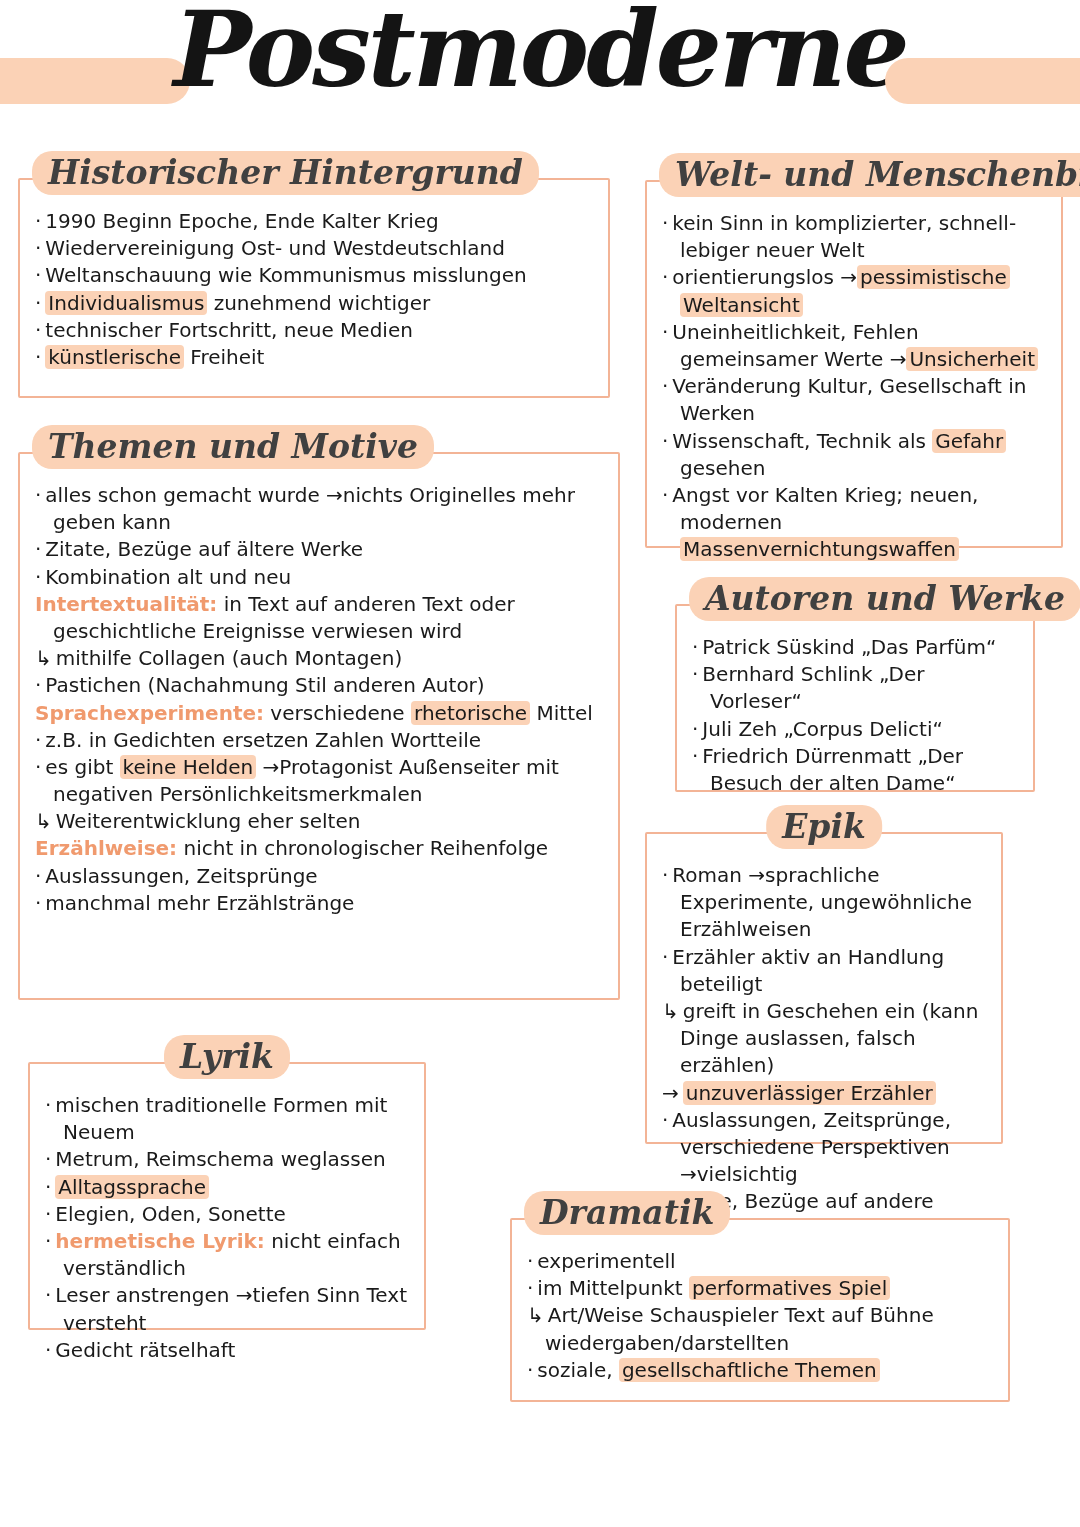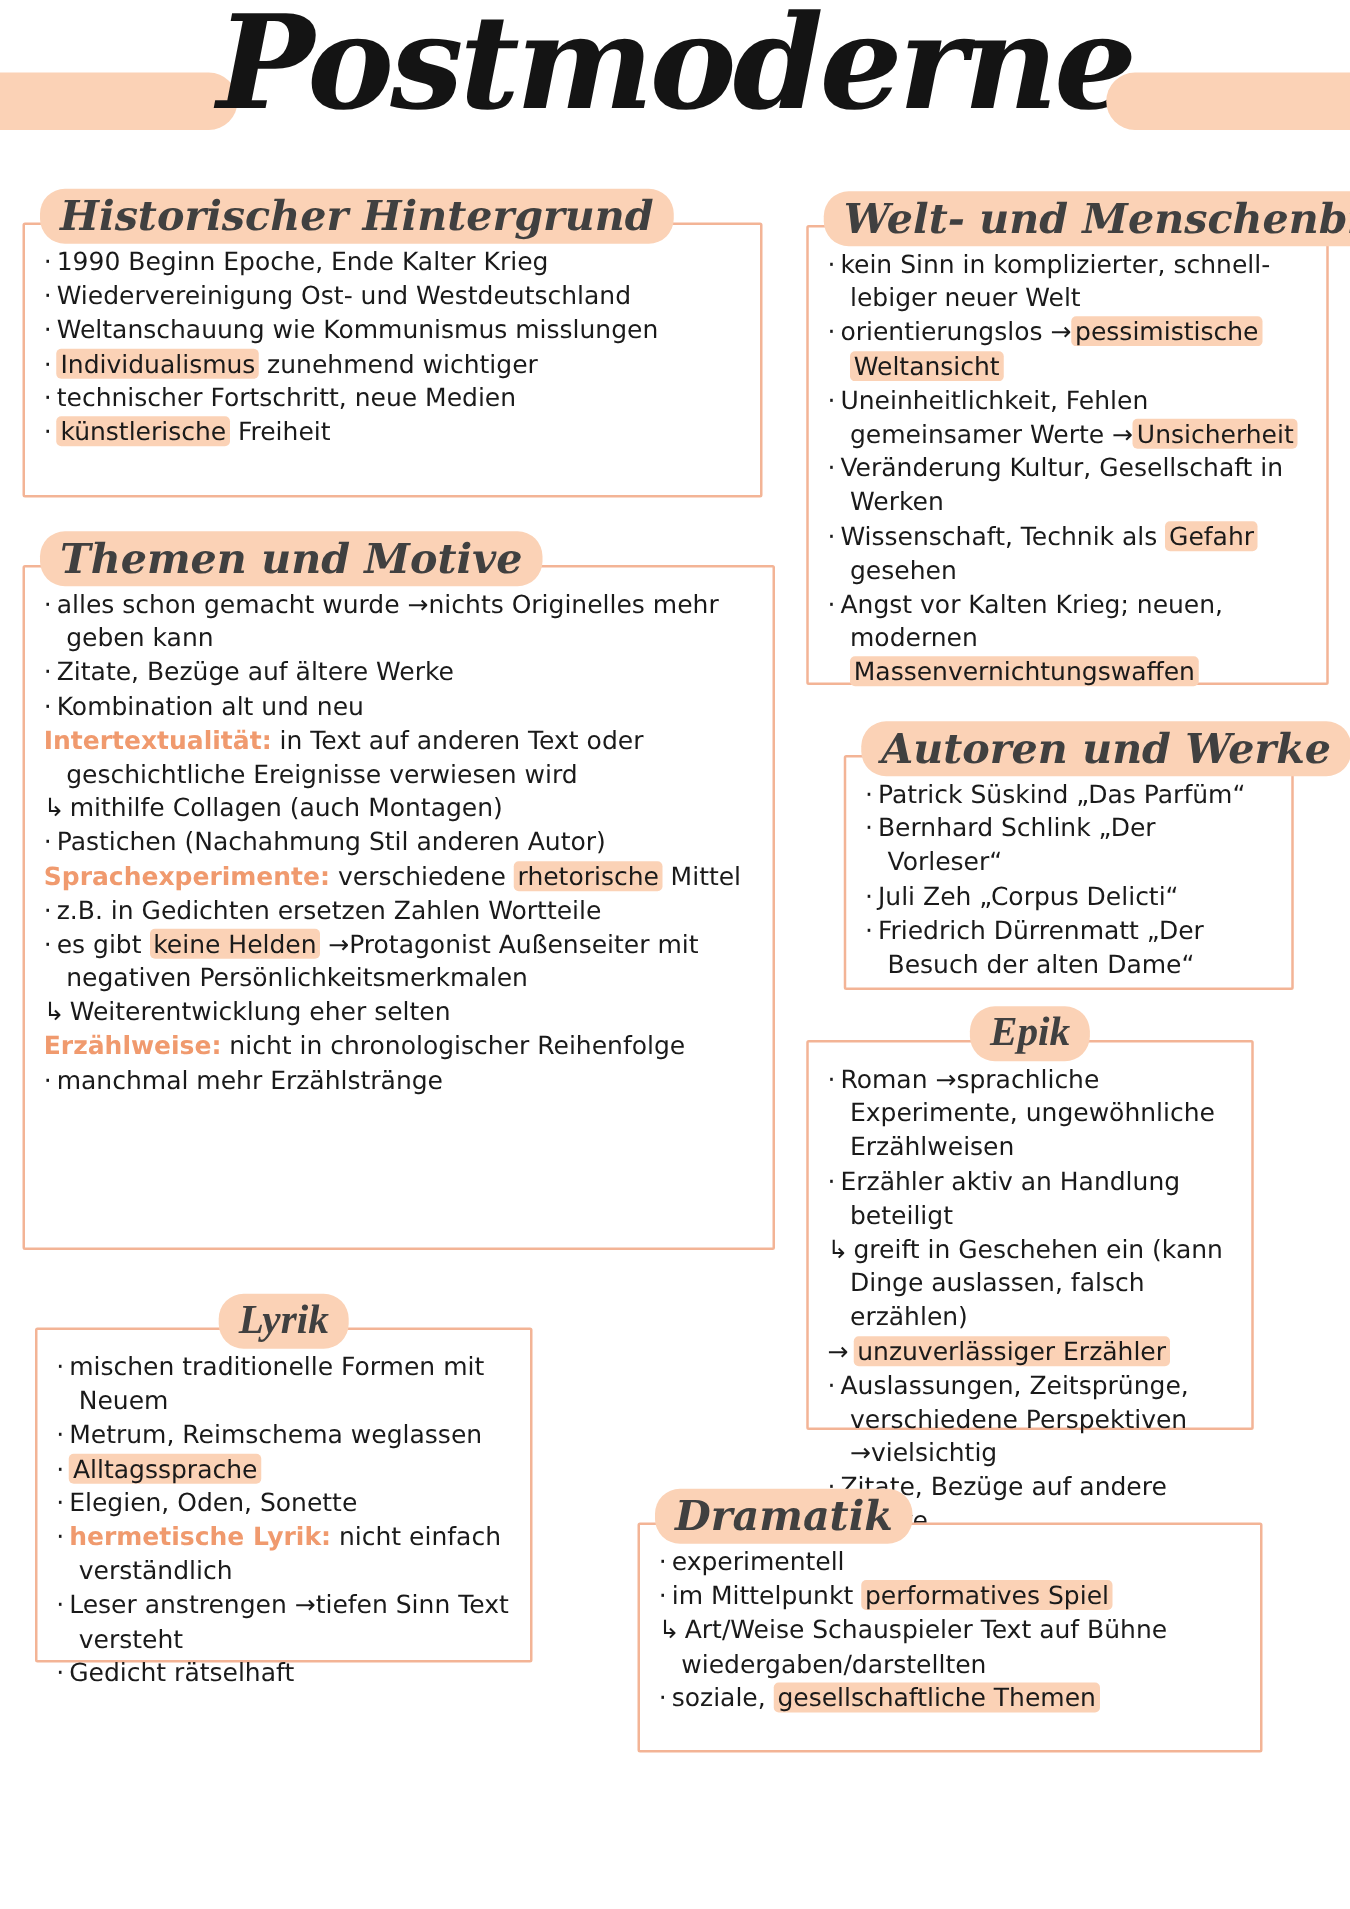--- a/index.html
+++ b/index.html
@@ -36,23 +36,23 @@
   }
   .section-title {
     position: absolute; top: -29px; left: 12px;
     font-family: "DejaVu Serif", serif; font-style: italic; font-weight: 700;
     font-size: 33px; line-height: 1.15; color: #404040;
     background: var(--hl);
     padding: 3px 16px;
     border-radius: 20px;
     white-space: nowrap;
   }
-  .section-title.centered { left: 50%; transform: translateX(-50%); font-family: Liberation Serif, serif; }
+  .section-title.centered { left: 50%; transform: translateX(-50%); }
 
-  .note-list { font-size: 20px; line-height: 1.36; color: var(--ink); }
+  .note-list { font-size: 20px; line-height: 1.36; color: var(--ink); margin-top: 12px; }
   .note-line { padding-left: 18px; text-indent: -18px; }
   .bullet { margin-right: 4px; color: var(--ink); }
 
   .hl {
     background: var(--hl);
     border-radius: 4px;
     padding: 0 3px;
     box-decoration-break: clone;
     -webkit-box-decoration-break: clone;
   }
@@ -88,20 +88,21 @@
         <div class="note-line"><span class="bullet">·</span><span>Zitate, Bezüge auf ältere Werke</span></div>
         <div class="note-line"><span class="bullet">·</span><span>Kombination alt und neu</span></div>
         <div class="note-line"><span class="ac">Intertextualität:</span><span> in Text auf anderen Text oder geschichtliche Ereignisse verwiesen wird</span></div>
         <div class="note-line"><span class="bullet">↳</span><span>mithilfe Collagen (auch Montagen)</span></div>
         <div class="note-line"><span class="bullet">·</span><span>Pastichen (Nachahmung Stil anderen Autor)</span></div>
         <div class="note-line"><span class="ac">Sprachexperimente:</span><span> verschiedene </span><span class="hl">rhetorische</span><span> Mittel</span></div>
         <div class="note-line"><span class="bullet">·</span><span>z.B. in Gedichten ersetzen Zahlen Wortteile</span></div>
         <div class="note-line"><span class="bullet">·</span><span>es gibt </span><span class="hl">keine Helden</span><span> →Protagonist Außenseiter mit negativen Persönlichkeitsmerkmalen</span></div>
         <div class="note-line"><span class="bullet">↳</span><span>Weiterentwicklung eher selten</span></div>
         <div class="note-line"><span class="ac">Erzählweise:</span><span> nicht in chronologischer Reihenfolge</span></div>
+        <div class="note-line"><span class="bullet">·</span><span>Auslassungen, Zeitsprünge</span></div>
         <div class="note-line"><span class="bullet">·</span><span>manchmal mehr Erzählstränge</span></div>
       </div>
   </section>
 
   <section class="note-box" style="left:28px; top:1062px; width:398px; height:268px;">
     <h2 class="section-title centered">Lyrik</h2>
     <div class="note-list">
         <div class="note-line"><span class="bullet">·</span><span>mischen traditionelle Formen mit Neuem</span></div>
         <div class="note-line"><span class="bullet">·</span><span>Metrum, Reimschema weglassen</span></div>
         <div class="note-line"><span class="bullet">·</span><span class="hl">Alltagssprache</span></div>

